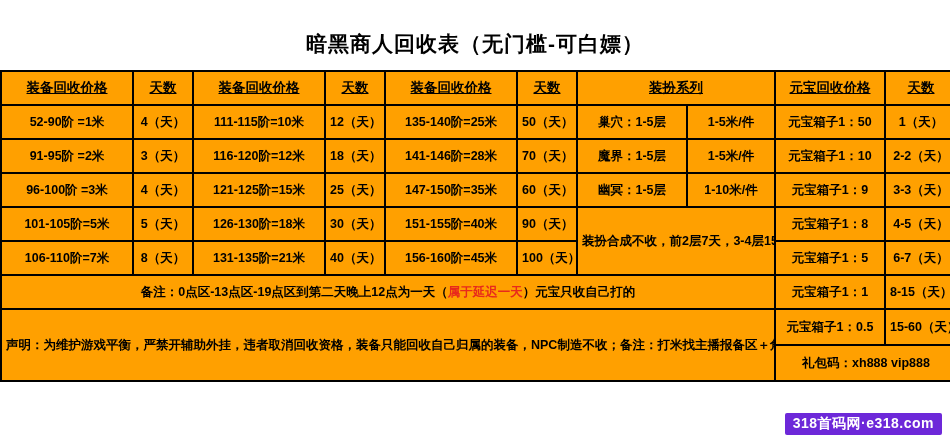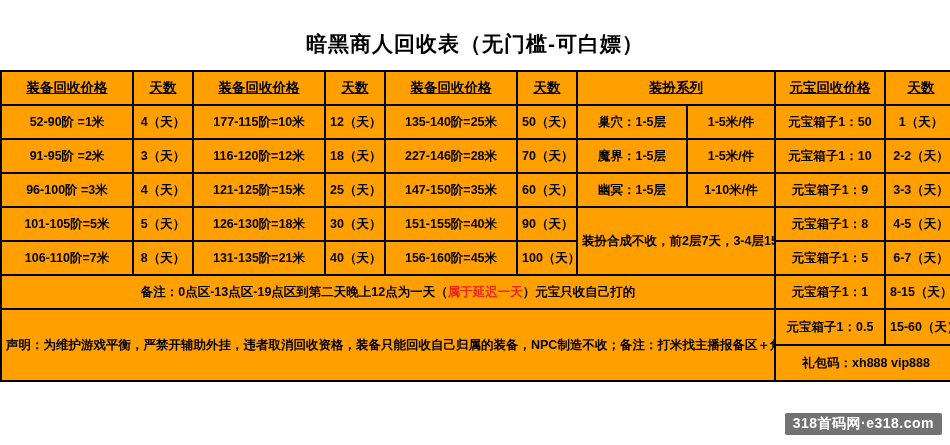--- a/index.html
+++ b/index.html
@@ -82,21 +82,21 @@
     line-height: 1.35;
     white-space: normal;
   }
   .red {
     color: #e8291c;
   }
   .watermark {
     position: absolute;
     right: 8px;
     bottom: 4px;
-    background: #737373;
+    background: #6d28d9;
     color: #ffffff;
     font-size: 14px;
     font-weight: bold;
     padding: 2px 8px;
     letter-spacing: 0.5px;
     border-radius: 2px;
   }
   .col-a { width: 132px; }
   .col-b { width: 60px; }
   .col-c { width: 132px; }
@@ -138,35 +138,35 @@
         <th>天数</th>
         <th colspan="2">装扮系列</th>
         <th>元宝回收价格</th>
         <th>天数</th>
       </tr>
     </thead>
     <tbody>
       <tr>
         <td class="lefty">52-90阶  =1米</td>
         <td>4（天）</td>
-        <td class="lefty">177-115阶=10米</td>
+        <td class="lefty">111-115阶=10米</td>
         <td>12（天）</td>
         <td class="lefty">135-140阶=25米</td>
         <td>50（天）</td>
         <td class="lefty">巢穴：1-5层</td>
         <td>1-5米/件</td>
         <td>元宝箱子1：50</td>
         <td>1（天）</td>
       </tr>
       <tr>
         <td class="lefty">91-95阶  =2米</td>
         <td>3（天）</td>
         <td class="lefty">116-120阶=12米</td>
         <td>18（天）</td>
-        <td class="lefty">227-146阶=28米</td>
+        <td class="lefty">141-146阶=28米</td>
         <td>70（天）</td>
         <td class="lefty">魔界：1-5层</td>
         <td>1-5米/件</td>
         <td>元宝箱子1：10</td>
         <td>2-2（天）</td>
       </tr>
       <tr>
         <td class="lefty">96-100阶 =3米</td>
         <td>4（天）</td>
         <td class="lefty">121-125阶=15米</td>

